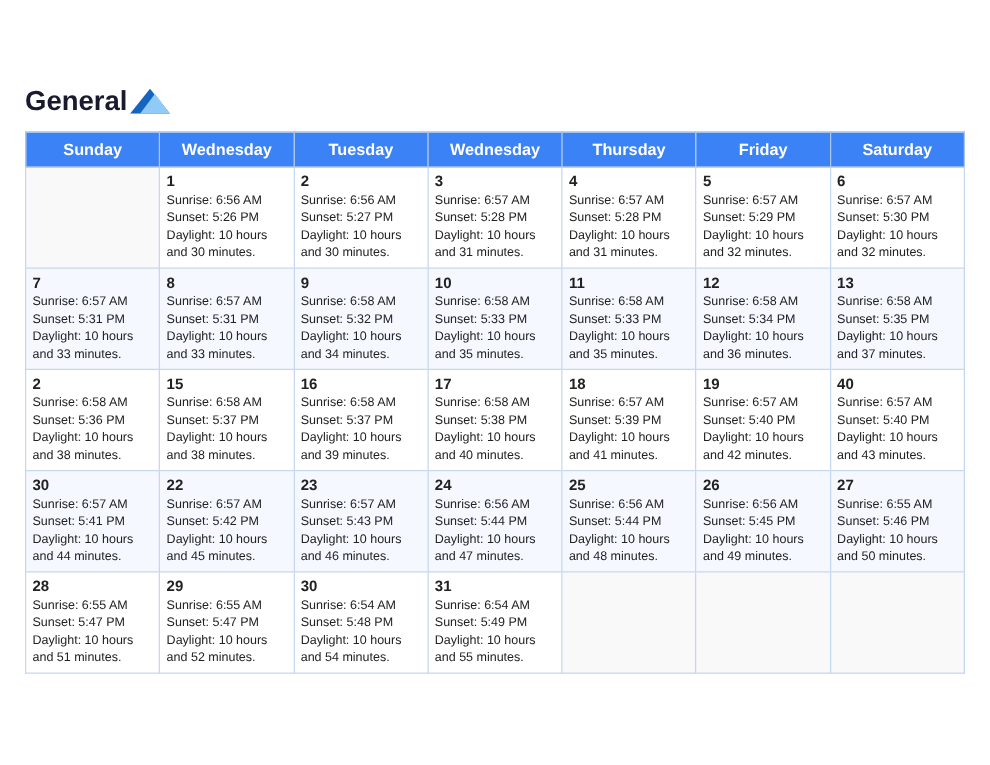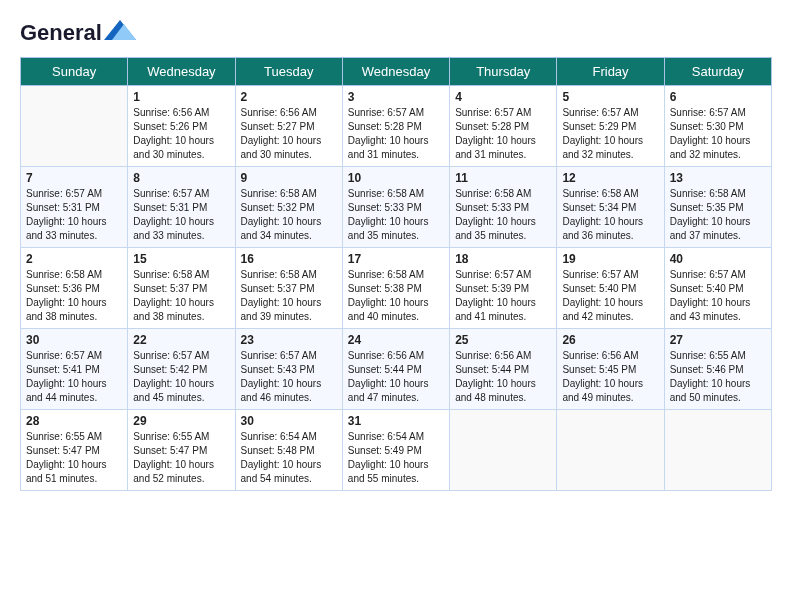--- a/index.html
+++ b/index.html
@@ -32,24 +32,24 @@
     .location {
       font-size: 16px;
       color: #333;
     }
     table {
       width: 100%;
       border-collapse: collapse;
       table-layout: fixed;
     }
     thead th {
-      background: #0f766e;
+      background: #3b82f6;
       color: #fff;
       font-size: 13px;
-      font-weight: normal;
+      font-weight: bold;
       text-align: center;
       padding: 6px 4px;
       border: 1px solid #aac4e8;
     }
     td {
       vertical-align: top;
       border: 1px solid #c5d8ef;
       padding: 4px 5px;
       font-size: 10.5px;
       color: #222;
@@ -67,21 +67,21 @@
       line-height: 1.4;
       color: #222;
     }
     .empty { background: #f9f9f9 !important; }
   </style>
 </head>
 <body>
 
 <div class="header">
   <div class="logo">
-    <div style="display:flex;align-items:flex-start;">
+    <div style="display:flex;align-items:center;margin-top:48px;">
       <span style="font-size:22px;font-weight:bold;color:#1a1a2e;">General</span>
       <svg width="32" height="20" viewBox="0 0 32 20" style="margin-left:2px;">
         <polygon points="0,20 16,0 32,20" fill="#1565c0"></polygon>
         <polygon points="8,20 20,4 32,20" fill="#90caf9"></polygon>
       </svg>
     </div>
     <span style="font-size:22px;font-weight:bold;color:#1565c0;margin-top:-4px;"></span>
   </div>
   <div class="title-block">
     <div class="month-title"></div>

